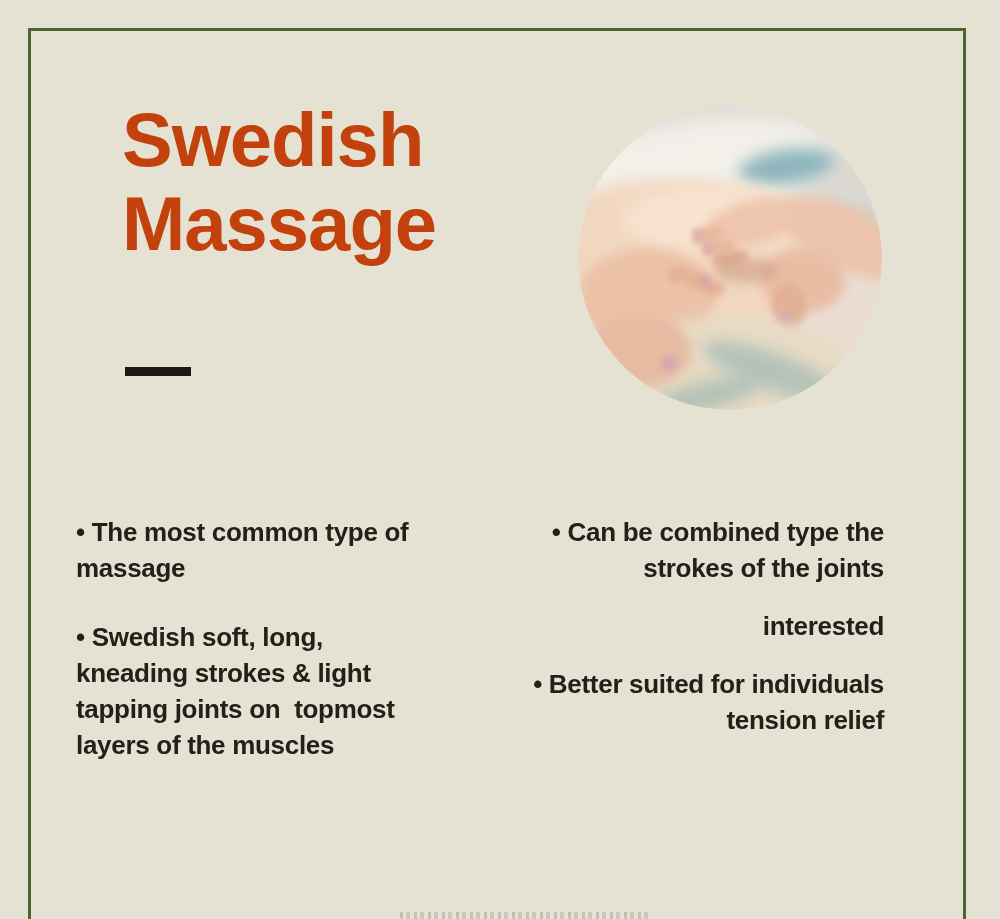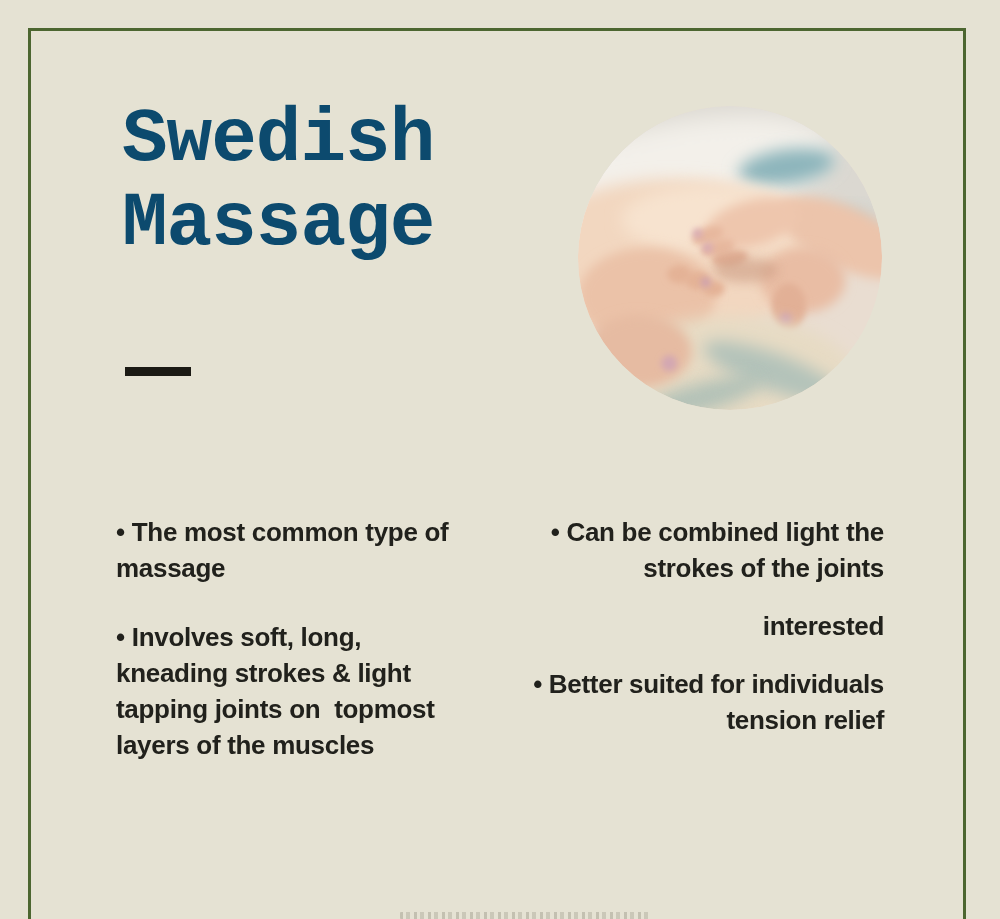--- a/index.html
+++ b/index.html
@@ -22,26 +22,26 @@
     width: 938px;
     height: 940px; 
     border: 3px solid #4c6630;
     box-sizing: border-box;
     pointer-events: none;
   }
   .title {
     position: absolute;
     left: 122px;
     top: 98px;
-    font-family: Liberation Mono, monospace;
+    font-family: Liberation Sans, sans-serif;
     font-weight: bold;
     font-size: 76px;
     line-height: 84px;
     letter-spacing: -1px;
-    color: #0c4a6e;
+    color: #c2410c;
   }
   .title .t-line { white-space: pre; }
   .divider-dash {
     position: absolute;
     left: 125px;
     top: 367px;
     width: 66px;
     height: 9px;
     background: #1b1a14;
   }
@@ -56,21 +56,21 @@
   }
   .col {
     position: absolute;
     top: 514px;
     font-size: 26px;
     font-weight: bold;
     line-height: 36px;
     letter-spacing: -0.3px;
     color: #21211c;
   }
-  .col-left  { left: 76px;  width: 460px; text-align: left; margin-left: 40px; }
+  .col-left  { left: 76px;  width: 460px; text-align: left; }
   .col-right { left: 404px; width: 480px; text-align: right; }
   .col-left  .bullet-item { margin: 0 0 33px 0; }
   .col-right .bullet-item { margin: 0 0 22px 0; }
   .bullet-item:last-child { margin-bottom: 0; }
   .b-line { white-space: pre; }
   .footer-watermark {
     position: absolute;
     left: 400px;
     top: 912px;
     width: 252px;
@@ -147,30 +147,30 @@
     </g>
   </svg>
 </div>
 
 <div class="col col-left">
   <div class="bullet-item">
     <div class="b-line">• The most common type of</div>
     <div class="b-line">massage</div>
   </div>
   <div class="bullet-item">
-    <div class="b-line">• Involves soft, long,</div>
+    <div class="b-line">• Swedish soft, long,</div>
     <div class="b-line">kneading strokes &amp; light</div>
     <div class="b-line">tapping joints on  topmost</div>
     <div class="b-line">layers of the muscles</div>
   </div>
 </div>
 
 <div class="col col-right">
   <div class="bullet-item">
-    <div class="b-line">• Can be combined light the</div>
+    <div class="b-line">• Can be combined type the</div>
     <div class="b-line">strokes of the joints</div>
   </div>
   <div class="bullet-item">
     <div class="b-line">interested</div>
   </div>
   <div class="bullet-item">
     <div class="b-line">• Better suited for individuals</div>
     <div class="b-line">tension relief</div>
   </div>
 </div>

